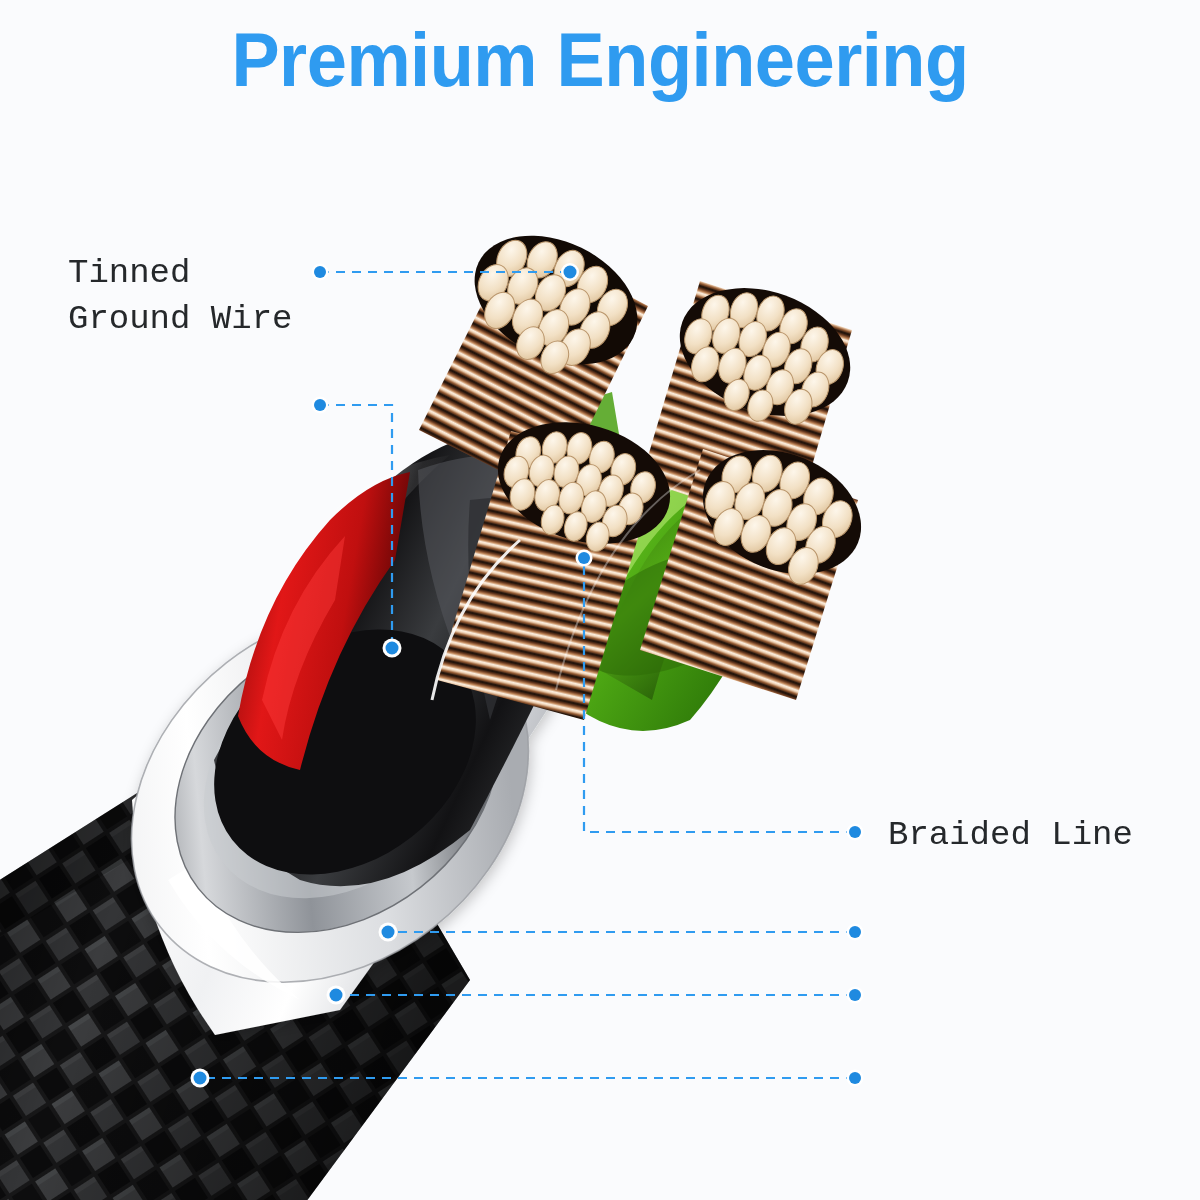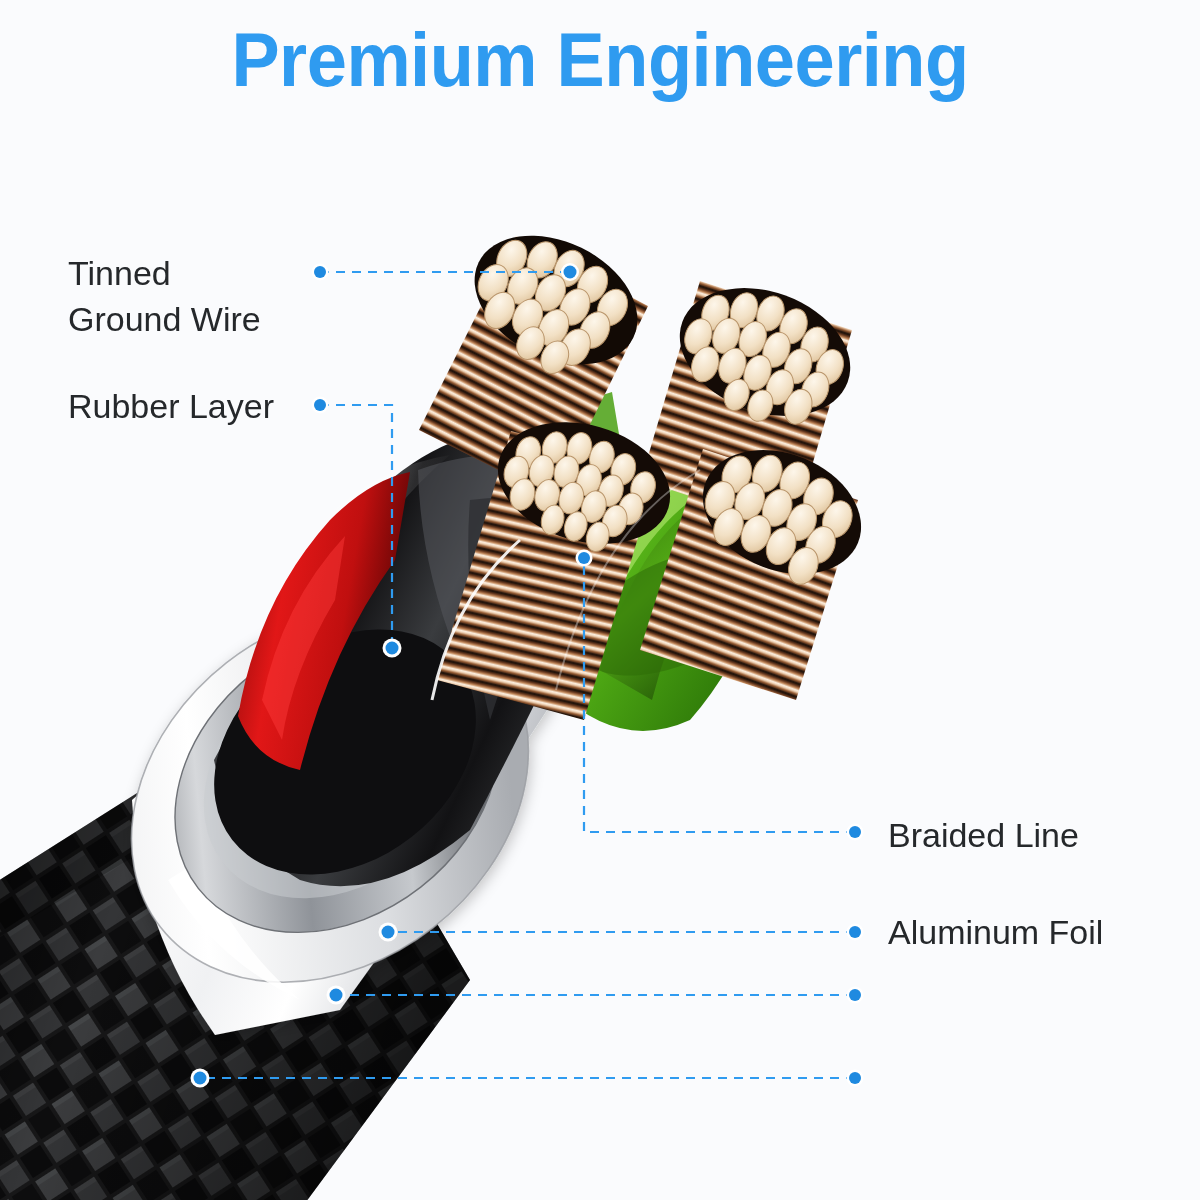--- a/index.html
+++ b/index.html
@@ -21,21 +21,21 @@
     font-size:76px;
     letter-spacing:-0.5px;
     color:#2f9bf0;
     line-height:1;
     white-space:nowrap;
     transform:scaleX(0.95);
   }
 
   .label{
     position:absolute;
-    font-family:Liberation Sans, sans-serif;
+    font-family:Liberation Mono, monospace;
     font-weight:300;
     font-size:34px;
     line-height:46px;
     color:#25282b;
     white-space:pre-line;
   }
   .label.left{text-align:left;}
   .label.right{text-align:left;}
 
   svg.art{position:absolute;left:0;top:0;width:1200px;height:1200px;}
@@ -410,18 +410,16 @@
       </g>
       <g>
         <circle class="dot-outer" cx="200" cy="1078" r="9.5"></circle>
           <circle class="dot-inner" cx="200" cy="1078" r="6.5"></circle>
       </g>
     </g>
   </svg>
 
   <div class="label left" style="left:68px;top:250px;">Tinned
 Ground Wire</div>
-  <div class="label left" style="left:68px;top:383px;">Rubber Layer</div>
 
   <div class="label right" style="left:888px;top:812px;">Braided Line</div>
-  <div class="label right" style="left:888px;top:909px;">Aluminum Foil</div>
 
 </div>
 
 </body></html>

